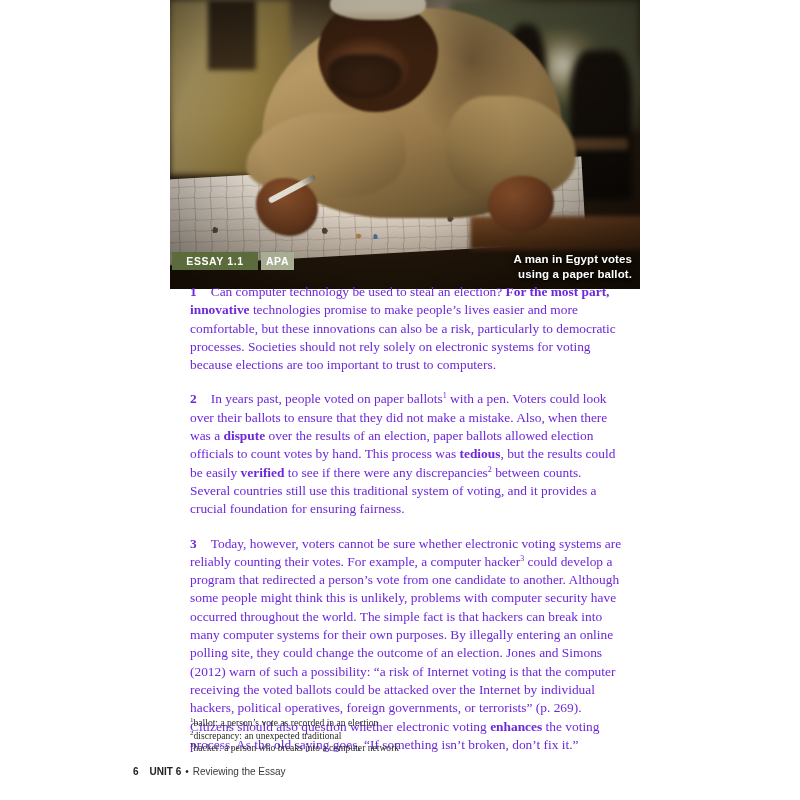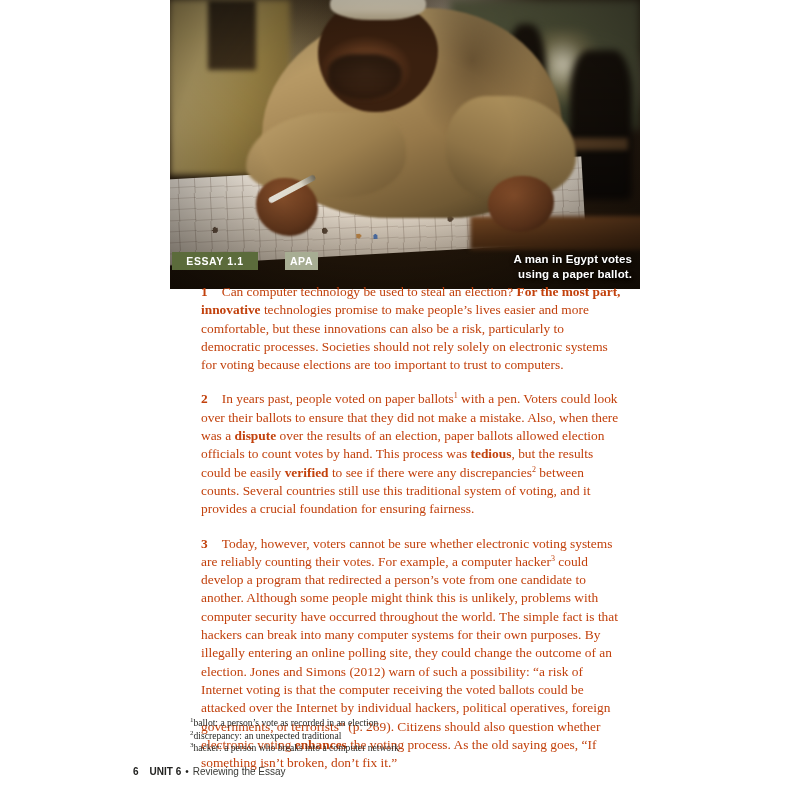--- a/index.html
+++ b/index.html
@@ -197,21 +197,20 @@
   }
 
   
   .badge-row {
     position: absolute;
     left: 172px;
     top: 252px;
     display: flex;
     align-items: stretch;
     height: 18px;
-    gap: 24px;
   }
   .badge-essay {
     background: #5b6b3b;
     color: #ffffff;
     font-family: "Liberation Sans", sans-serif;
     font-weight: bold;
     font-size: 10.5px;
     letter-spacing: .6px;
     display: flex;
     align-items: center;
@@ -245,22 +244,22 @@
     font-size: 16.5px;
     font-weight: bold;
     letter-spacing: .2px;
     margin: 0 0 13px 0;
     color: #141412;
   }
   .para {
     font-size: 13.4px;
     line-height: 18.3px;
     text-align: left;
-    margin: 0 0 16px 11px;
-    color: #c2410c;
+    margin: 0 0 16px 0;
+    color: #6d28d9;
   }
   .para-num {
     font-weight: bold;
     margin-right: 14px;
   }
   .para b { font-weight: bold; }
   sup {
     font-size: 8px;
     vertical-align: super;
     line-height: 0;

